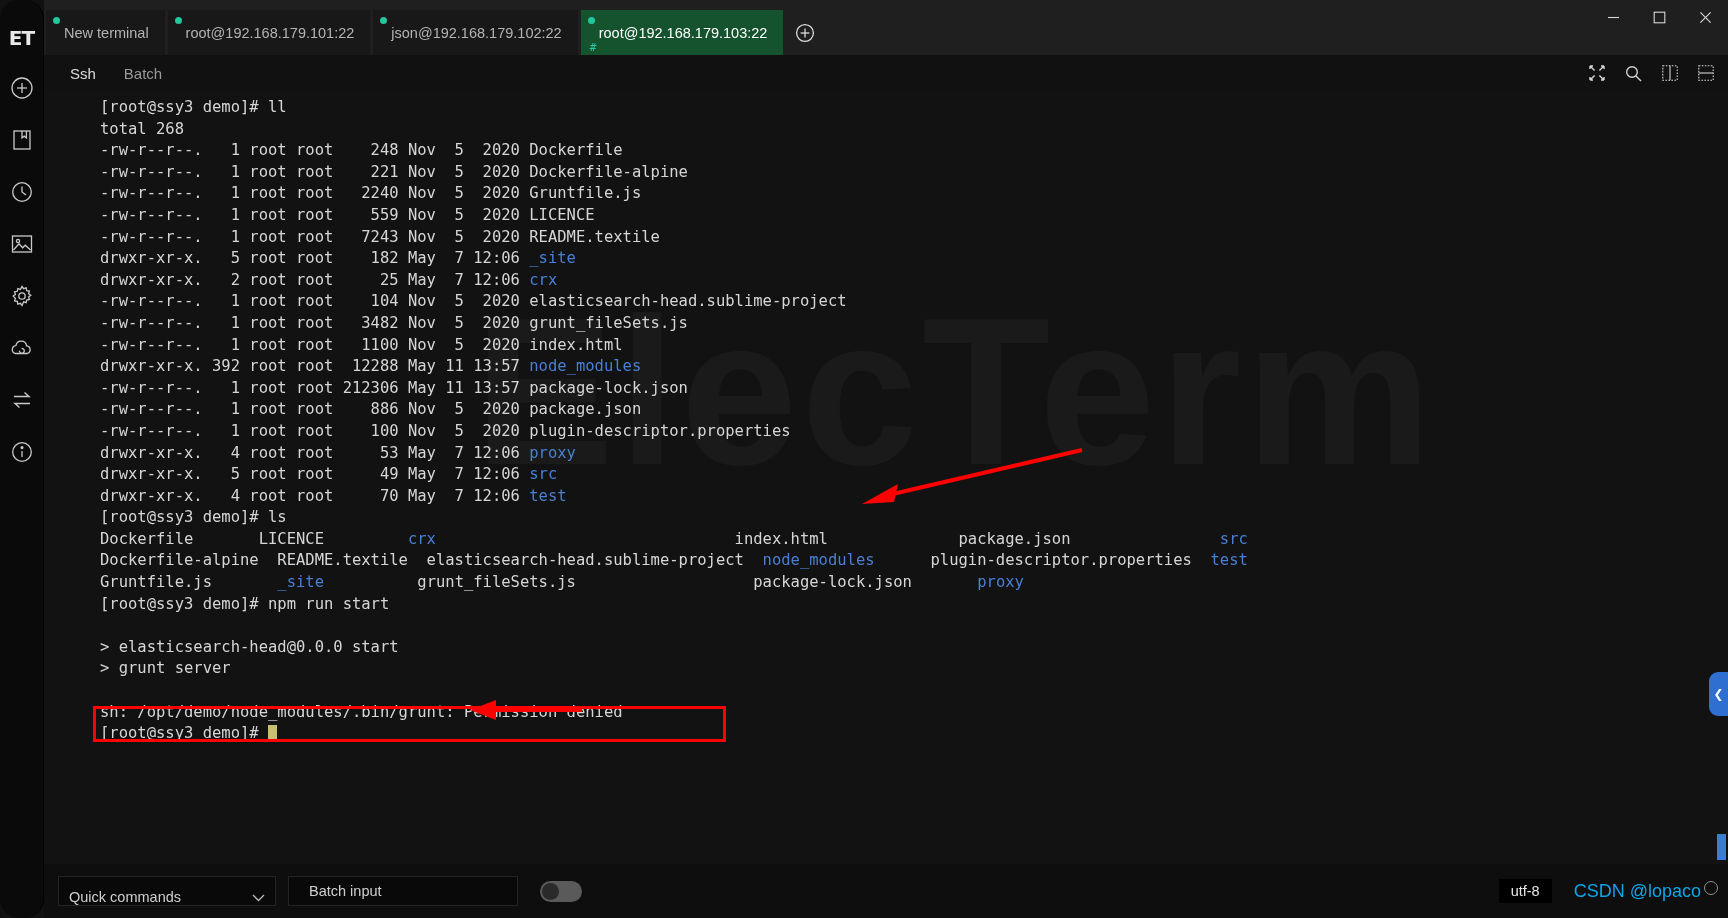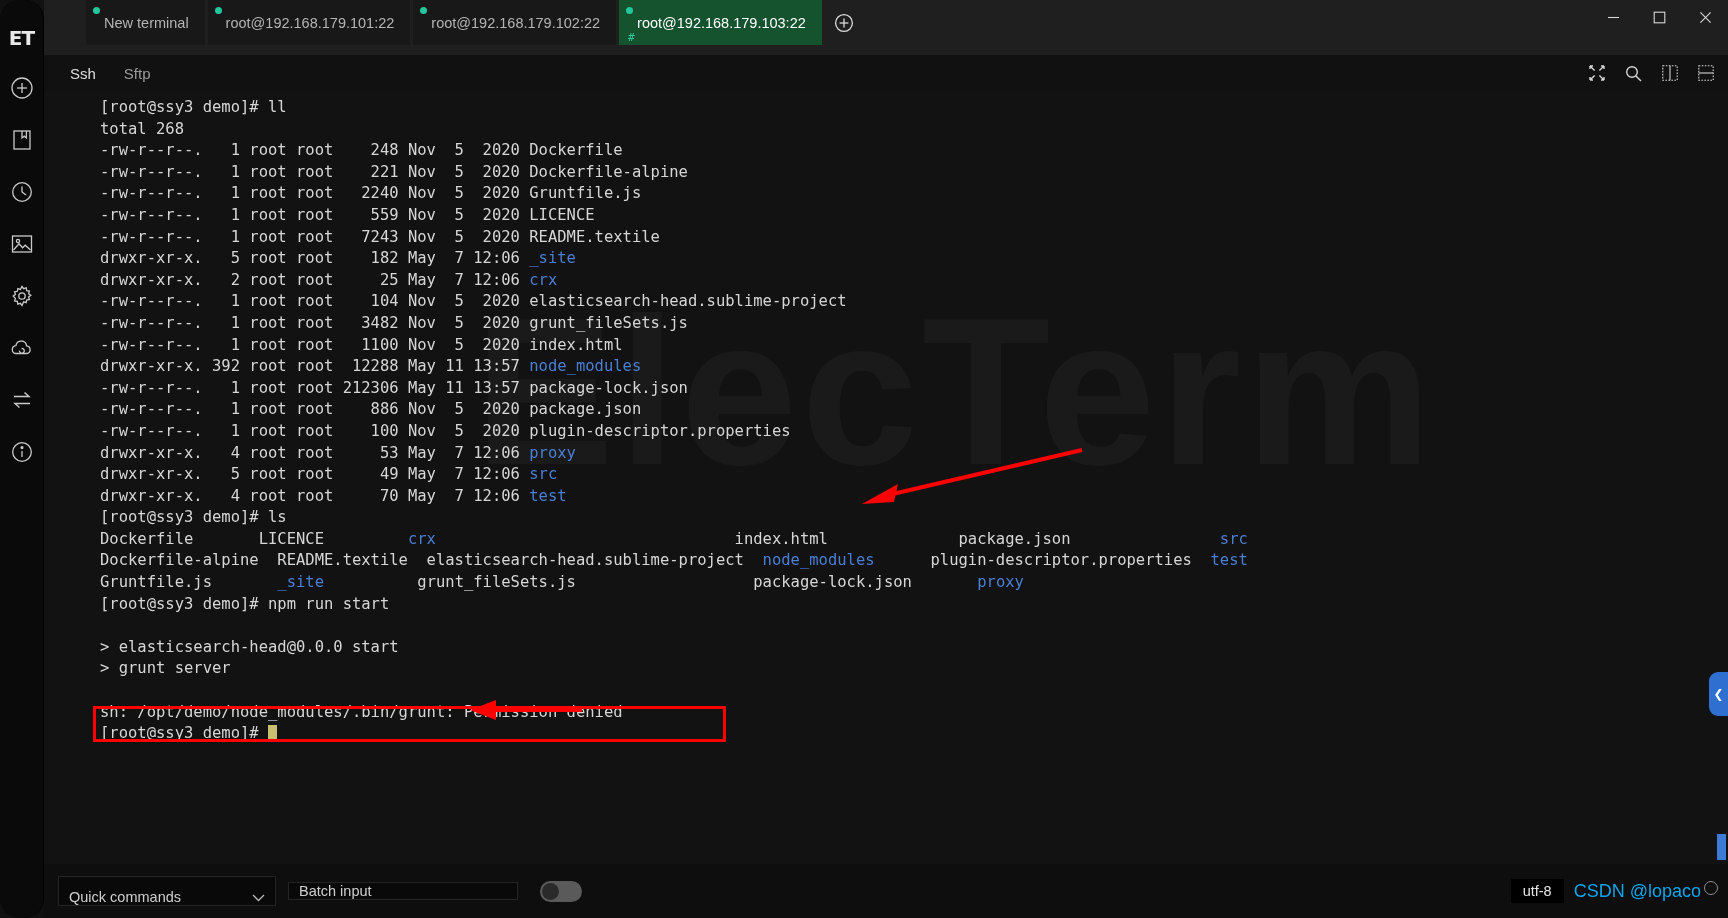--- a/index.html
+++ b/index.html
@@ -56,23 +56,23 @@
   .titlebar {
     height: 55px;
     background: #1f1f1f;
     display: flex;
     align-items: flex-end;
     position: relative;
     flex: 0 0 55px;
   }
   .tabs {
     display: flex;
+    align-items: flex-end;
     height: 55px;
     padding-left: 2px;
-    margin-left: 40px;
   }
   .tab {
     position: relative;
     height: 45px;
     min-width: 118px;
     background: #181818;
     margin-right: 3px;
     display: flex;
     align-items: center;
     justify-content: center;
@@ -211,25 +211,25 @@
     background: #090909;
     border: 1px solid #242424;
     display: flex; align-items: flex-end;
     justify-content: space-between;
     padding: 0 10px;
     color: #cfcfcf;
     font-size: 14.5px;
     cursor: pointer;
   }
   .batchwrap {
-    width: 230px; height: 18px;
+    width: 230px; height: 30px;
     background: #090909;
     border: 1px solid #242424;
     display: flex; align-items: center;
-    padding: 0 10px;
+    padding: 0 20px;
     color: #cfcfcf;
     font-size: 14.5px;
   }
   .toggle {
     width: 42px; height: 21px;
     border-radius: 11px;
     background: #5a5a5a;
     position: relative;
     margin-left: 10px;
     cursor: pointer;
@@ -239,21 +239,21 @@
     position: absolute;
     left: 2px; top: 2px;
     width: 17px; height: 17px;
     border-radius: 50%;
     background: #2a2a2a;
   }
   .bottom-right {
     position: absolute;
     right: 10px; top: 0;
     height: 54px;
-    display: flex; align-items: center; gap: 10px;
+    display: flex; align-items: center; gap: 22px;
   }
   .enc {
     background: #000;
     color: #e6e6e6;
     font-size: 14.5px;
     padding: 4px 12px;
   }
   .csdn {
     color: #0ea5e9;
     font-size: 18px;
@@ -365,21 +365,21 @@
           <span>New terminal</span>
         </div>
 
         <div class="tab">
           <span class="dot"></span>
           <span>root@192.168.179.101:22</span>
         </div>
 
         <div class="tab">
           <span class="dot"></span>
-          <span>root@192.168.179.102:22</span>
+          <span>json@192.168.179.102:22</span>
         </div>
 
         <div class="tab active">
           <span class="dot"></span>
           <span>root@192.168.179.103:22</span>
           <span class="sub">#</span>
         </div>
 
         <div class="addtab">
           <svg width="20" height="20" viewBox="0 0 20 20" fill="none" stroke="#dcdcdc" stroke-width="1.3">
@@ -405,21 +405,21 @@
           <svg width="13" height="13" viewBox="0 0 13 13" stroke="#d8d8d8" stroke-width="1.1">
               <line x1="1.4" y1="1.4" x2="11.6" y2="11.6"></line>
               <line x1="11.6" y1="1.4" x2="1.4" y2="11.6"></line>
             </svg>
         </div>
       </div>
     </div>
 
     <div class="subbar">
       <div class="subtab">Ssh</div>
-      <div class="subtab muted">Sftp</div>
+      <div class="subtab muted">Batch</div>
 
       <div class="subbar-icons">
         <span>
           <svg width="16" height="16" viewBox="0 0 16 16" fill="none" stroke="#d5d5d5" stroke-width="1.4">
             <path d="M1 1 L5.6 5.6 M1 1 V4 M1 1 H4"></path>
             <path d="M15 1 L10.4 5.6 M15 1 V4 M15 1 H12"></path>
             <path d="M1 15 L5.6 10.4 M1 15 V12 M1 15 H4"></path>
             <path d="M15 15 L10.4 10.4 M15 15 V12 M15 15 H12"></path>
           </svg>
         </span>

